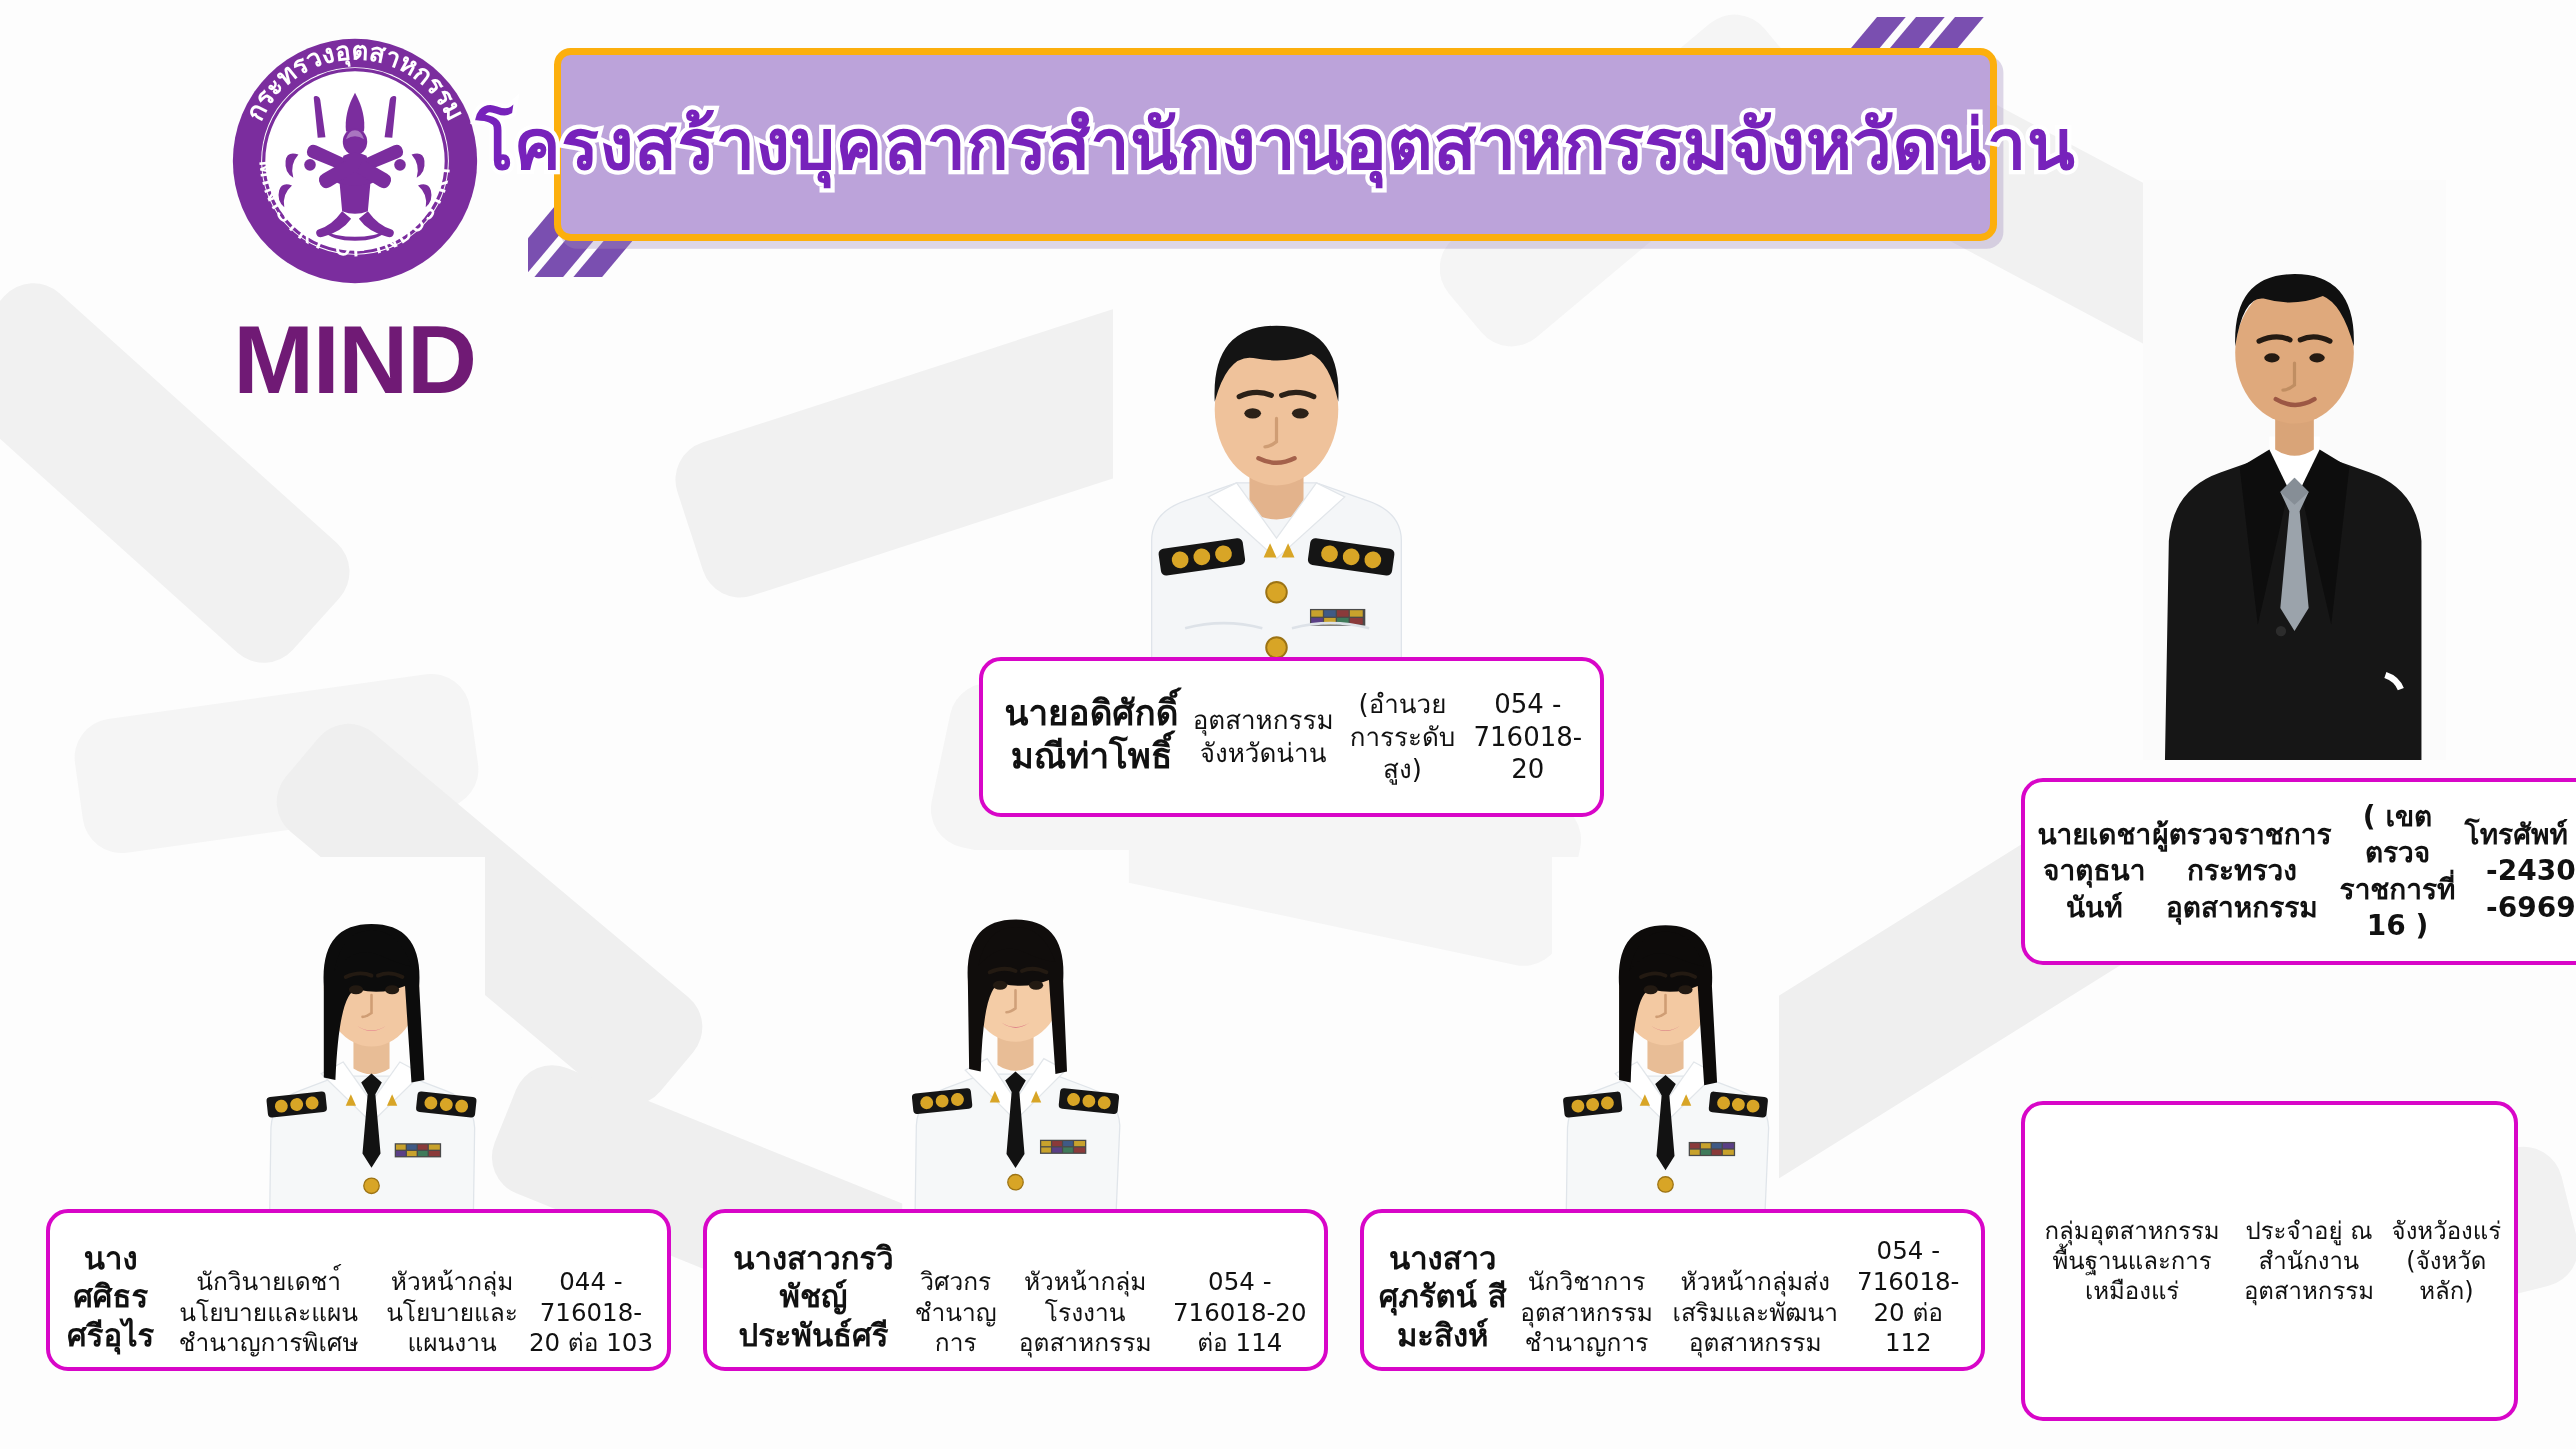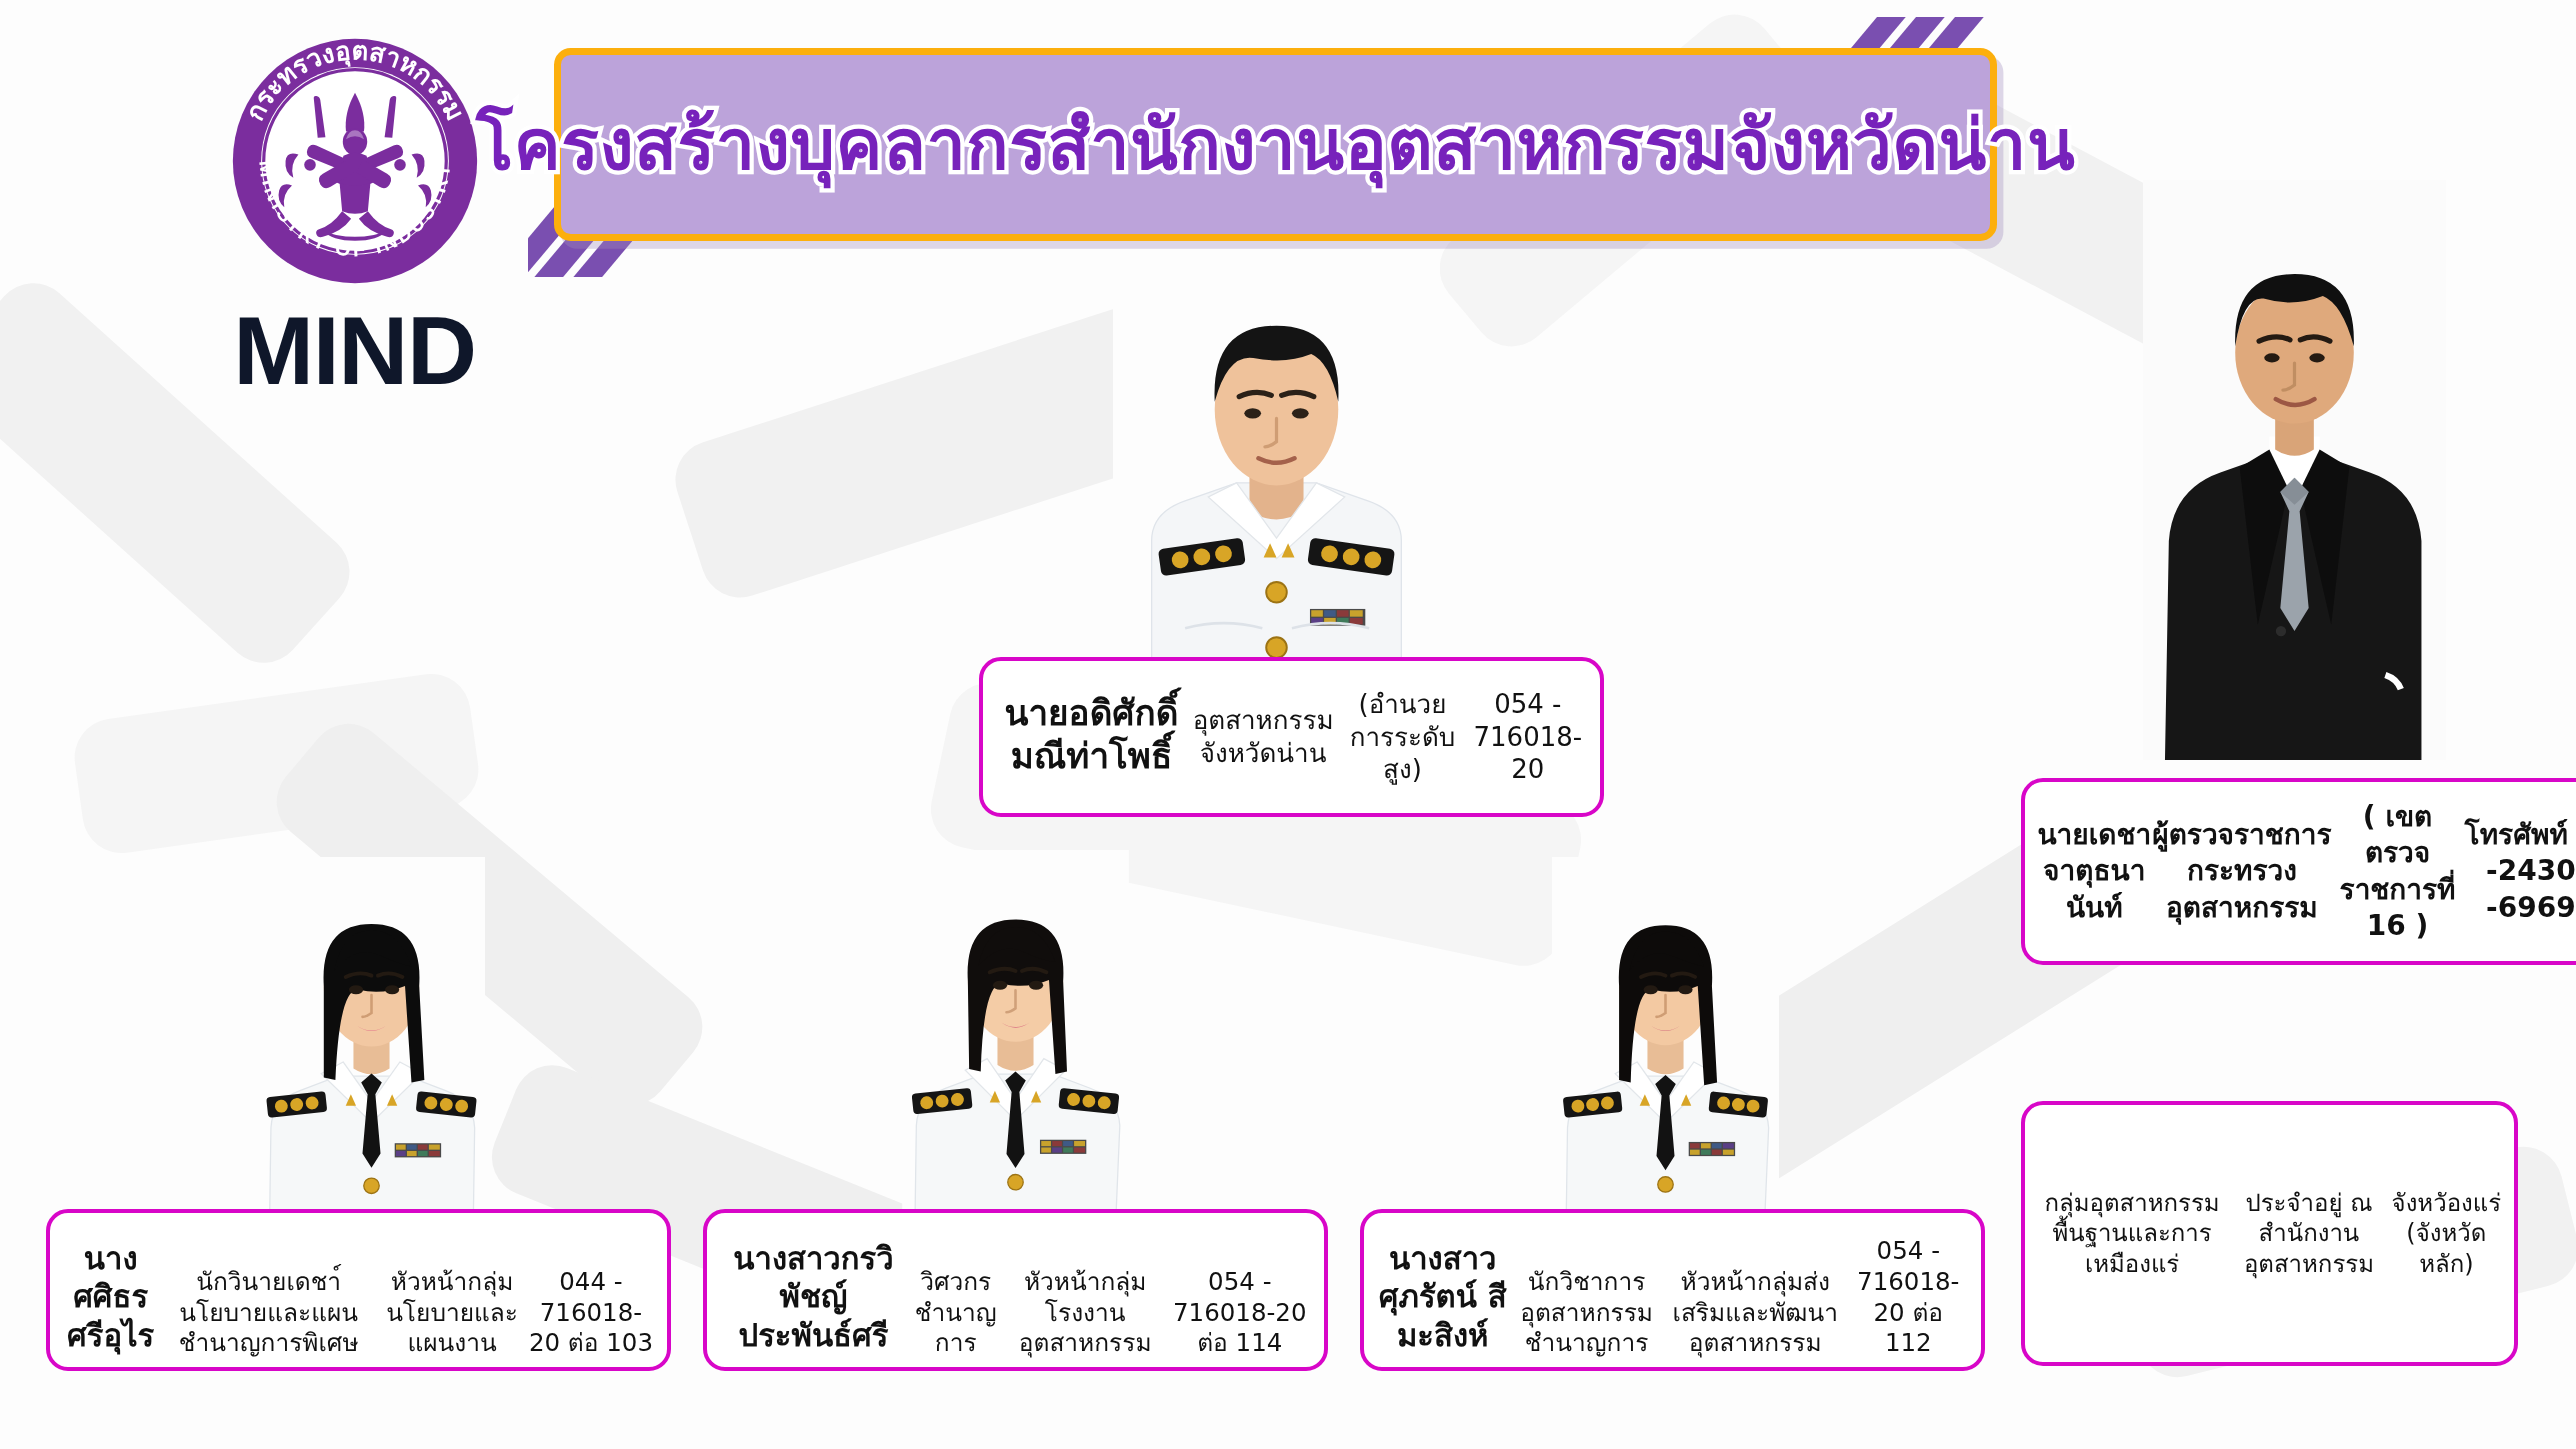--- a/index.html
+++ b/index.html
@@ -33,25 +33,25 @@
     z-index: 5;
     text-align: center;
   }
   #seal {
     width: 270px; height: 270px;
     margin: 0 auto;
     position: relative;
   }
   #seal svg { width: 270px; height: 270px; display: block; }
   #mind-word {
-    margin-top: 6px;
+    margin-top: 15px;
     font-size: 97px;
     font-weight: bold;
     letter-spacing: -1.3px;
-    color: #0f172a;
+    color: #701a75;
     line-height: 1;
     font-family: "Liberation Sans", sans-serif;
   }
 
   
   #title-banner-wrap {
     position: absolute;
     left: 554px; top: 48px;
     width: 1443px; height: 193px;
     z-index: 6;
@@ -150,21 +150,21 @@
 
   
   #card-inspector {
     left: 2021px; top: 778px;
     width: 593px; height: 187px;
   }
   #card-inspector .nm { font-size: 28px; line-height: 1.3; }
 
   #card-basic {
     left: 2021px; top: 1101px;
-    width: 497px; height: 265px;
+    width: 497px; height: 320px;
   }
   #card-basic .ln { font-size: 24px; }
   #card-basic .spacer { height: 33px; }
 </style>
 </head>
 <body>
 
 <div id="stage">
 
   <div class="wm" style="left:-77px; top:399px; width:451px; height:148px; transform:rotate(42deg);"></div>

